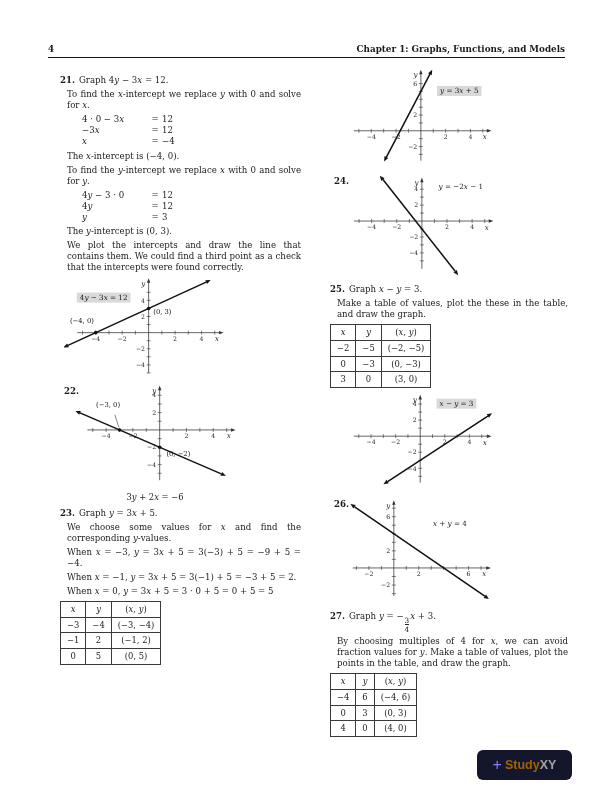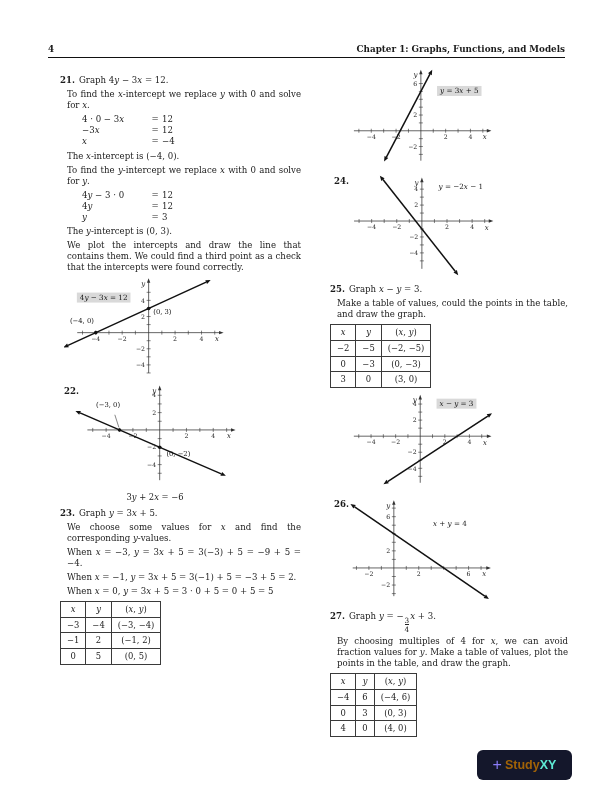--- a/index.html
+++ b/index.html
@@ -25,21 +25,21 @@
   .gcaption{text-align:center;font-size:8.4px;margin-top:1px;}
   table.soltable{border-collapse:collapse;margin:4px 0 4px 12px;font-size:8.4px;}
   table.soltable th,table.soltable td{border:0.9px solid #3a3a3a;padding:2px 6px;text-align:center;font-weight:normal;}
   svg text{font-family:"DejaVu Serif",serif;}
   .frac{display:inline-flex;flex-direction:column;text-align:center;line-height:1;font-size:7.3px;vertical-align:-0.55em;margin:0 1px;}
   .frac .fd{border-top:0.8px solid #222;padding-top:0.5px;}
   
   .logo{position:absolute;left:477px;top:750px;width:95px;height:30px;background:#14172b;border-radius:6px;display:flex;align-items:center;justify-content:center;font-family:"Liberation Sans",sans-serif;}
   .logo .plus{color:#8b7cf8;font-size:16px;font-weight:400;margin-right:3px;line-height:1;}
   .logo .lmain{color:#a16207;font-size:12.5px;font-weight:bold;}
-  .logo .laccent{color:#5eead4;font-size:12.5px;font-weight:bold;}
+  .logo .laccent{color:#a3a3a3;font-size:12.5px;font-weight:bold;}
 </style>
 </head>
 <body>
 
 <div class="page">
   <div class="hdr">
     <span>4</span>
     <span>Chapter 1:  Graphs, Functions, and Models</span>
   </div>
   <div class="hrule"></div>
@@ -320,21 +320,21 @@
             </g>
             <text x="144.71900826446281" y="55.515625" font-size="7" font-style="italic" text-anchor="end" fill="#222">x</text>
             <text x="74.38429752066115" y="11.171875" font-size="7" font-style="italic" text-anchor="end" fill="#222">y</text>
             <line x1="38.942148760330575" y1="5.578124999999986" x2="111.17355371900825" y2="97.21875" stroke="#111" stroke-width="1.5"></line>
             <polygon points="114.26870002722808,101.14558961102477 109.52428108237785,98.51871144945233 112.82282635563865,95.91878855054767" fill="#111"></polygon>
             <polygon points="35.84700245211076,1.6512853889752082 40.59142139696098,4.278163550547662 37.29287612370017,6.87808644945231" fill="#111"></polygon>
             <text x="116.82644628099173" y="15.140625" font-size="7.2" text-anchor="middle" fill="#111"><tspan font-style="italic">y</tspan><tspan> = −2</tspan><tspan font-style="italic">x</tspan><tspan> − 1</tspan></text>
           </svg></div>
       </div>
       <div class="pblock"><span class="pnum">25.</span><span class="ptitle">Graph <i>x</i> − <i>y</i> = 3.</span></div>
-      <p class="para">Make a table of values, could the points in the table, and draw the graph.</p>
+      <p class="para">Make a table of values, plot the these in the table, and draw the graph.</p>
       <table class="soltable">
         <thead>
           <tr>
             <th><i>x</i></th>
             <th><i>y</i></th>
             <th>(<i>x</i>, <i>y</i>)</th>
           </tr>
         </thead>
         <tbody>
           <tr>

